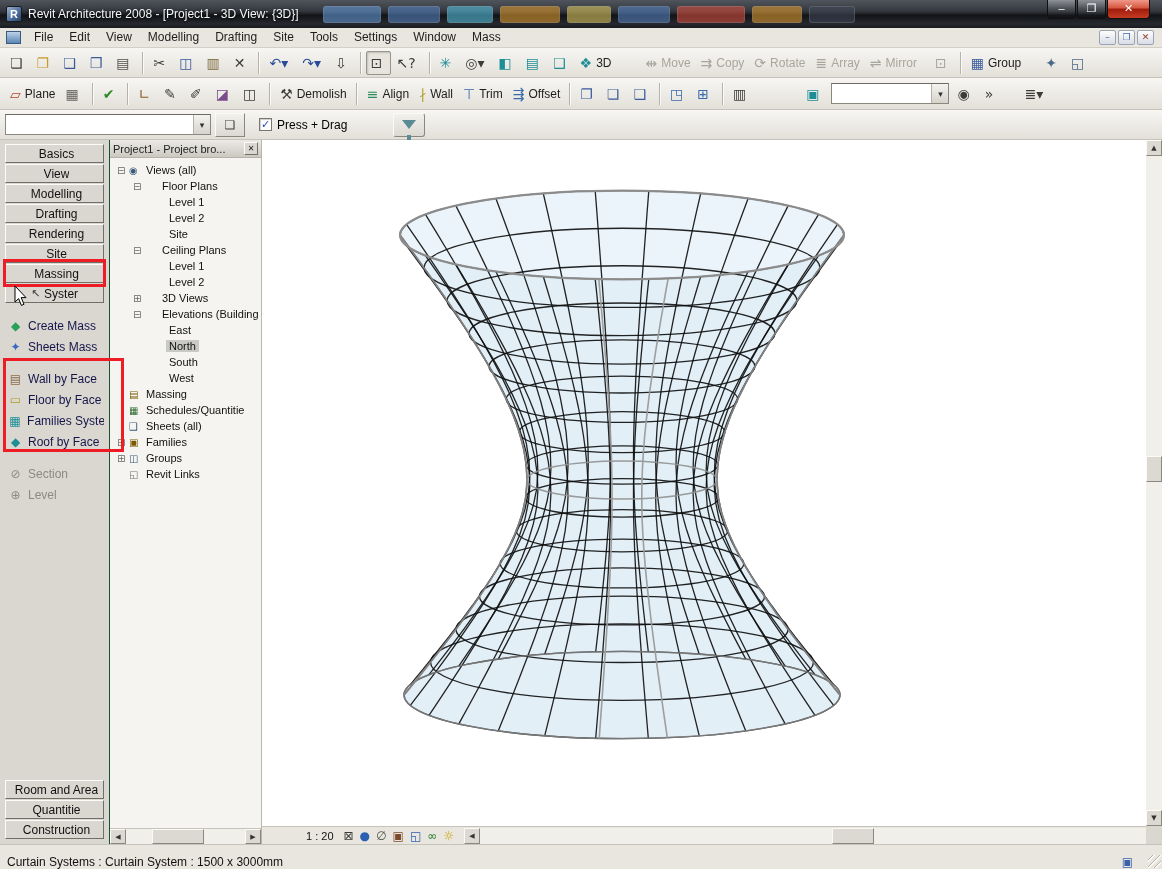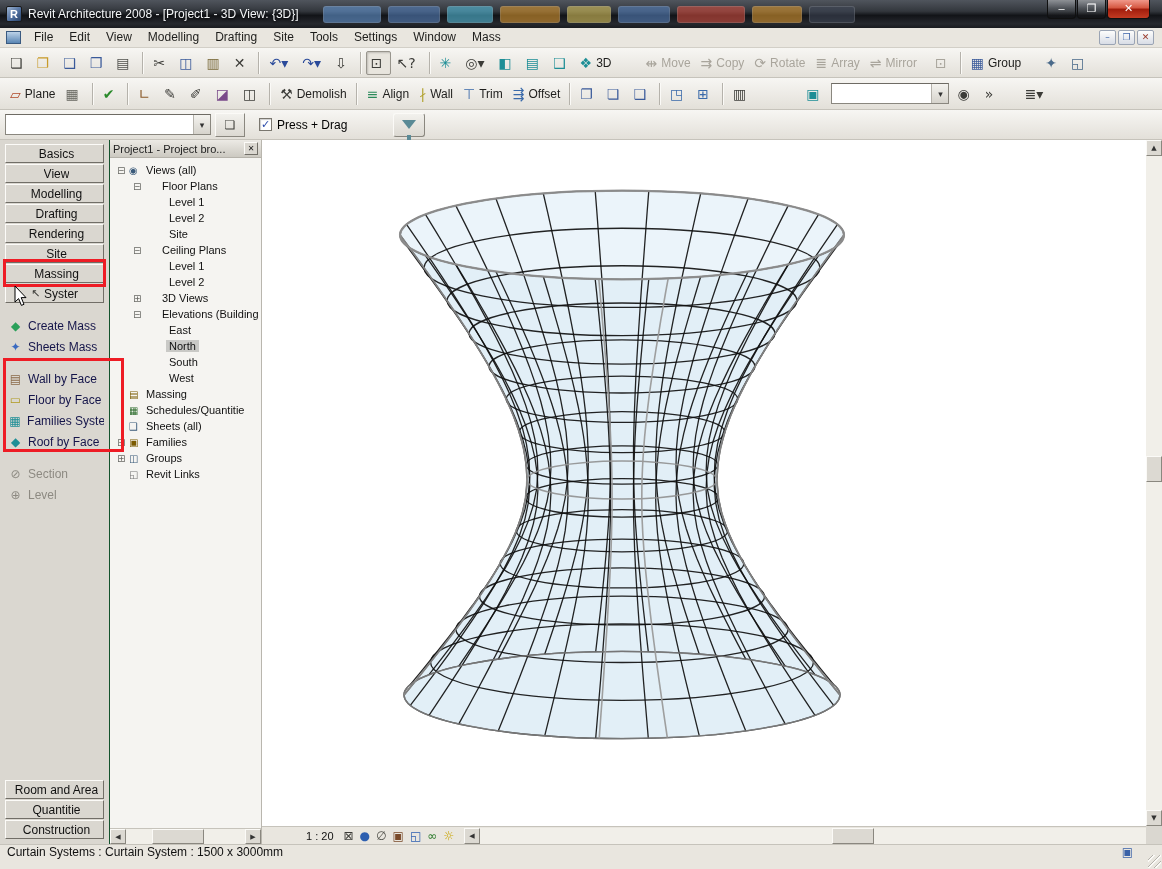--- a/index.html
+++ b/index.html
@@ -133,21 +133,21 @@
   
   .vscroll { position:absolute; right:0; top:140px; width:16px; height:686px; background:#f1efe9; }
   .vscroll .sb-btn { width:16px; height:16px; position:absolute; left:0; }
   .vscroll .sb-btn.up { top:0; } .vscroll .sb-btn.down { bottom:0; }
   .v-thumb { position:absolute; left:0; width:16px; top:46%; height:26px; background:#dcd9d2;
     border:1px solid; border-color:#fbfaf7 #8a877f #8a877f #fbfaf7; }
   .corner { position:absolute; right:0; top:826px; width:16px; height:18px; background:#dad7d0; }
 
   
   .statusbar { position:absolute; left:0; top:844px; right:0; height:25px; background:#e9e6df;
-    border-top:1px solid #c6c3bb; display:flex; align-items:flex-start; padding:0 7px; color:#111; }
+    border-top:1px solid #c6c3bb; display:flex; align-items:flex-end; padding:0 7px; color:#111; }
   .status-text { flex:1; }
   .status-icon { font-family:"DejaVu Sans", sans-serif; color:var(--c,#3a62a8); margin-right:22px; font-size:12px; }
   .grip { position:absolute; right:1px; bottom:1px; width:13px; height:13px;
     background:repeating-linear-gradient(135deg, transparent 0 3px, #b5b2ab 3px 4px, #fbfaf7 4px 5px); }
 
   
   .annotation { position:absolute; border:3px solid #ee1c25; z-index:50; }
   #anno-massing { left:3px; top:259px; width:103px; height:28px; }
   #anno-face-tools { left:3px; top:358px; width:121px; height:94px; }
   .mouse-cursor { position:absolute; left:14px; top:286px; z-index:60; }

